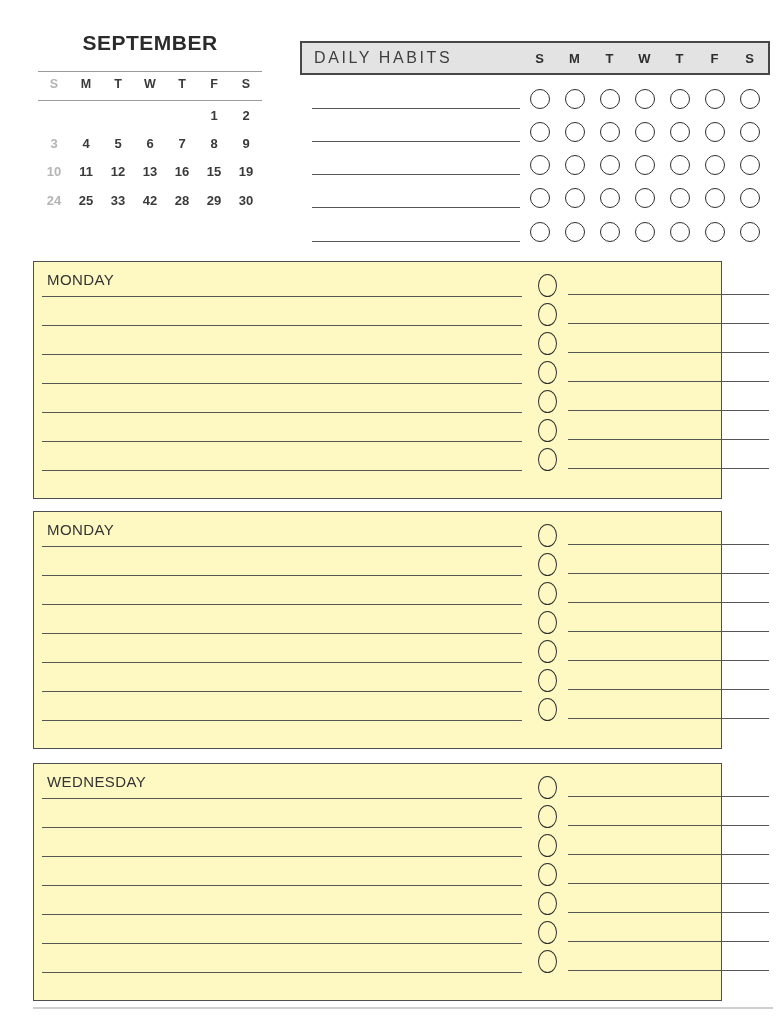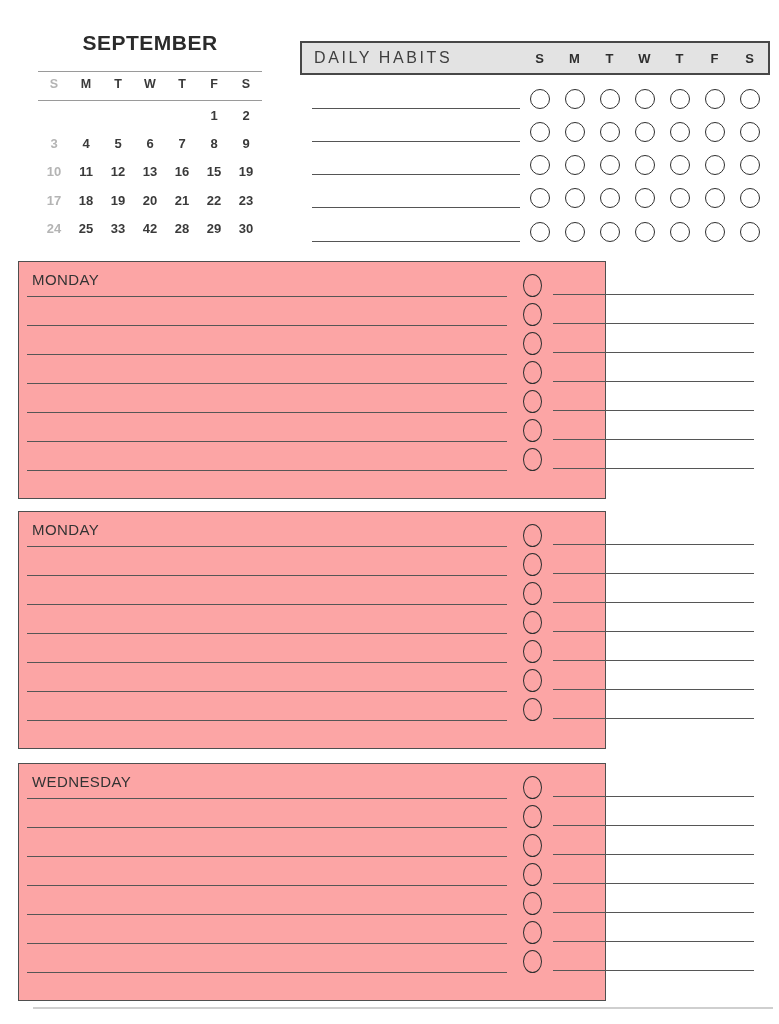--- a/index.html
+++ b/index.html
@@ -40,22 +40,22 @@
   .habit-line { position:absolute; left:312px; top:19px; width:208px; height:1.3px; background:#555555; }
   .habit-circles { position:absolute; left:522px; top:0; width:245px; display:flex; }
   .habit-circle-cell { flex:1; display:flex; justify-content:center; }
   .habit-circle {
     width:20px; height:20px; border:1.6px solid #2f2f2f; border-radius:50%;
     box-sizing:border-box; background:transparent;
   }
 
   
   .day-box {
-    position:absolute; left:18px; width:588px; height:238px;
-    border:1.6px solid #4f4f4f; box-sizing:border-box; background:#fca5a5;
+    position:absolute; left:33px; width:689px; height:238px;
+    border:1.6px solid #4f4f4f; box-sizing:border-box; background:#fef9c3;
   }
   .day-label {
     position:absolute; left:13px; top:9px; font-size:15px; color:#333333;
     letter-spacing:0.4px;
   }
   .dline-left  { position:absolute; left:8px;  width:480px; height:1.3px; background:#565656; }
   .dline-right { position:absolute; left:534px; width:201px; height:1.3px; background:#565656; }
   .day-circle {
     position:absolute; left:504px; width:19px; height:23px;
     border:1.5px solid #2f2f2f; border-radius:50%; box-sizing:border-box;
@@ -102,29 +102,20 @@
         <div class="cal-cell">9</div>
       </div>
       <div class="cal-row">
         <div class="cal-cell sun">10</div>
         <div class="cal-cell">11</div>
         <div class="cal-cell">12</div>
         <div class="cal-cell">13</div>
         <div class="cal-cell">16</div>
         <div class="cal-cell">15</div>
         <div class="cal-cell">19</div>
-      </div>
-      <div class="cal-row">
-        <div class="cal-cell sun">17</div>
-        <div class="cal-cell">18</div>
-        <div class="cal-cell">19</div>
-        <div class="cal-cell">20</div>
-        <div class="cal-cell">21</div>
-        <div class="cal-cell">22</div>
-        <div class="cal-cell">23</div>
       </div>
       <div class="cal-row">
         <div class="cal-cell sun">24</div>
         <div class="cal-cell">25</div>
         <div class="cal-cell">33</div>
         <div class="cal-cell">42</div>
         <div class="cal-cell">28</div>
         <div class="cal-cell">29</div>
         <div class="cal-cell">30</div>
       </div>

